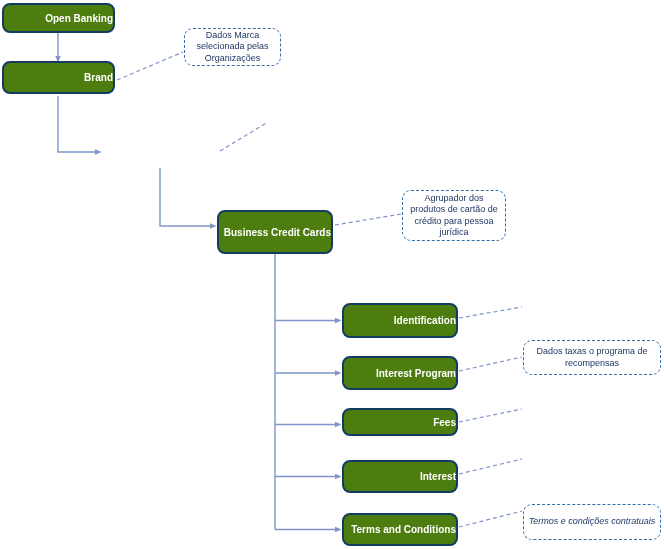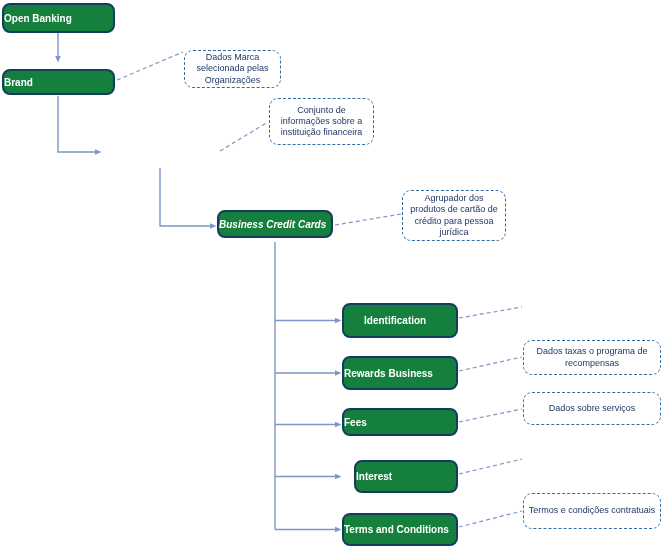--- a/index.html
+++ b/index.html
@@ -4,54 +4,54 @@
 <style>
   html,body{margin:0;padding:0;background:#ffffff;}
   #canvas{
     position:relative;width:664px;height:549px;background:#ffffff;
     font-family:"Liberation Sans","DejaVu Sans",sans-serif;overflow:hidden;
   }
   #wires{position:absolute;left:0;top:0;width:664px;height:549px;}
 
   .node{
     position:absolute;box-sizing:border-box;
-    background:#15803d;border:2.5px solid #133C5E;border-radius:8px;
-    display:flex;align-items:center;justify-content:flex-start;
+    background:#4d7c0f;border:2.5px solid #133C5E;border-radius:8px;
+    display:flex;align-items:center;justify-content:flex-end;
     color:#ffffff;font-size:10px;font-weight:bold;text-align:center;
   }
   .node span{white-space:nowrap;}
 
   .note{
     position:absolute;box-sizing:border-box;
     background:#ffffff;border:1.3px dashed #2E6DA8;border-radius:9px;
     display:flex;align-items:center;justify-content:center;
     color:#1F3864;font-size:9px;line-height:1.25;text-align:center;
     padding:2px 4px;
   }
 
   
   .n-open-banking{left:2px;top:3px;width:113px;height:30px;}
-  .n-brand{left:2px;top:69px;width:113px;height:26px;}
+  .n-brand{left:2px;top:61px;width:113px;height:33px;}
   .n-companies{left:102px;top:135px;width:116px;height:33px;}
-  .n-bcc{left:217px;top:210px;width:116px;height:28px;font-style:italic;}
+  .n-bcc{left:217px;top:210px;width:116px;height:44px;}
   .n-identification{left:342px;top:303px;width:116px;height:35px;padding-left:20px;}
   .n-rewards{left:342px;top:356px;width:116px;height:34px;}
   .n-fees{left:342px;top:408px;width:116px;height:28px;}
-  .n-interest{left:342px;top:460px;width:104px;height:33px;margin-left:12px;}
+  .n-interest{left:342px;top:460px;width:116px;height:33px;}
   .n-terms{left:342px;top:513px;width:116px;height:33px;}
 
   
-  .a-brand{left:184px;top:50px;width:97px;height:38px;}
+  .a-brand{left:184px;top:28px;width:97px;height:38px;}
   .a-companies{left:269px;top:98px;width:105px;height:47px;}
   .a-bcc{left:402px;top:190px;width:104px;height:51px;align-items:center;}
   .a-identification{left:523px;top:288px;width:138px;height:37px;}
   .a-rewards{left:523px;top:340px;width:138px;height:35px;}
   .a-fees{left:523px;top:392px;width:138px;height:33px;}
   .a-interest{left:523px;top:441px;width:138px;height:36px;}
-  .a-terms{left:523px;top:493px;width:138px;height:36px;}
+  .a-terms{left:523px;top:504px;width:138px;height:36px;font-style:italic;}
 </style>
 </head>
 <body>
 
 <div id="canvas">
 
   <svg id="wires" viewBox="0 0 664 549" xmlns="http://www.w3.org/2000/svg">
     <defs>
       <marker id="arrow" markerWidth="7" markerHeight="6" refX="0.5" refY="3" orient="auto" markerUnits="userSpaceOnUse">
         <path d="M0,0 L7,3 L0,6 Z" fill="#7E95C7"></path>
@@ -86,44 +86,38 @@
   <div class="node n-brand">
     <span>Brand</span>
   </div>
   <div class="node n-bcc">
     <span>Business Credit Cards</span>
   </div>
   <div class="node n-identification">
     <span>Identification</span>
   </div>
   <div class="node n-rewards">
-    <span>Rewards Business</span>
+    <span>Interest Program</span>
   </div>
   <div class="node n-fees">
     <span>Fees</span>
   </div>
   <div class="node n-interest">
     <span>Interest</span>
   </div>
   <div class="node n-terms">
     <span>Terms and Conditions</span>
   </div>
 
   <div class="note a-brand">
     <span>Dados Marca selecionada pelas Organizações</span>
   </div>
-  <div class="note a-companies">
-    <span>Conjunto de informações sobre a instituição financeira</span>
-  </div>
   <div class="note a-bcc">
     <span>Agrupador dos produtos de cartão de crédito para pessoa jurídica</span>
   </div>
   <div class="note a-rewards">
     <span>Dados taxas o programa de recompensas</span>
-  </div>
-  <div class="note a-fees">
-    <span>Dados sobre serviços</span>
   </div>
   <div class="note a-terms">
     <span>Termos e condições contratuais</span>
   </div>
 
 </div>
 
 </body></html>

